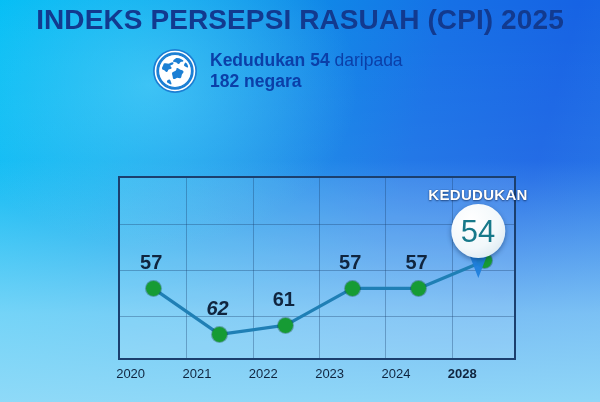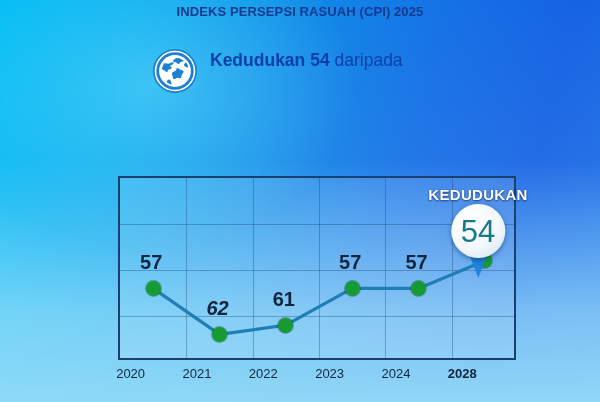--- a/index.html
+++ b/index.html
@@ -36,21 +36,21 @@
     background: radial-gradient(ellipse at center, rgba(120,230,255,0.45) 0%, rgba(120,230,255,0.0) 70%);
     pointer-events: none;
   }
 
   .title {
     position: absolute;
     top: 4px;
     left: 0;
     width: 100%;
     text-align: center;
-    font-size: 13px;
+    font-size: 28px;
     font-weight: bold;
     color: #123a8f;
     letter-spacing: 0.1px;
     z-index: 5;
   }
 
   
   .bullets {
     position: absolute;
     top: 48px;
@@ -198,20 +198,21 @@
             <path d="M23.8 10.2c1.9-.3 3.9.1 5.6 1 .9.5 2.2 1 2 1.9-.2.9-1.8.5-2.7 1-.9.5-1 1.9-2.1 2-1.2.1-1.5-1.4-2.6-1.8-1-.4-2.5.2-2.8-.8-.3-1 .8-1.8 1.7-2.4.3-.2.6-.8.9-.9z"></path>
             <path d="M24.5 20.2c1.6-.5 2.6.9 3.9 1.6 1.1.6 2.7.5 3.1 1.6.4 1.2-1.1 2-1.6 3.1-.5 1.1-.2 2.7-1.2 3.4-1.1.8-2.6-.2-3.9 0-1.1.2-2 1.4-3 1.1-1-.3-1-1.7-1.2-2.8-.2-1.3-1-2.7-.3-3.7.8-1.2 2.7-1 3.6-2.1.3-.4.3-1 .6-1.2z"></path>
             <path d="M33.5 14.5c1.1.3 1.7 1.6 2.2 2.7.3.7.7 1.7.2 2.2-.6.5-1.5-.3-2.2-.7-.7-.4-1.7-.6-1.7-1.4 0-.9.7-1.7 1.1-2.5.1-.2.2-.4.4-.3z"></path>
             <path d="M17.3 31.4c1 .1 1.2 1.4 1.6 2.4.3.8.9 1.8.4 2.4-.6.6-1.6-.2-2.4-.6-.9-.5-2-1-2-2 0-1 1.1-1.5 1.9-2 .2-.1.4-.2.5-.2z"></path>
           </g>
           <circle cx="23" cy="23" r="16.5" fill="none" stroke="#1b7fd4" stroke-width="1.2"></circle>
         </svg>
       </span>
       <span class="bullet-text">
         <b>Kedudukan 54</b><span> daripada</span><br>
+        <b>182 negara</b>
       </span>
     </div>
 
 
   </div>
 
   <div class="chart" id="chart-frame">
       <div class="gridline-h" style="top: 46px;"></div>
       <div class="gridline-h" style="top: 92px;"></div>
       <div class="gridline-h" style="top: 138px;"></div>

